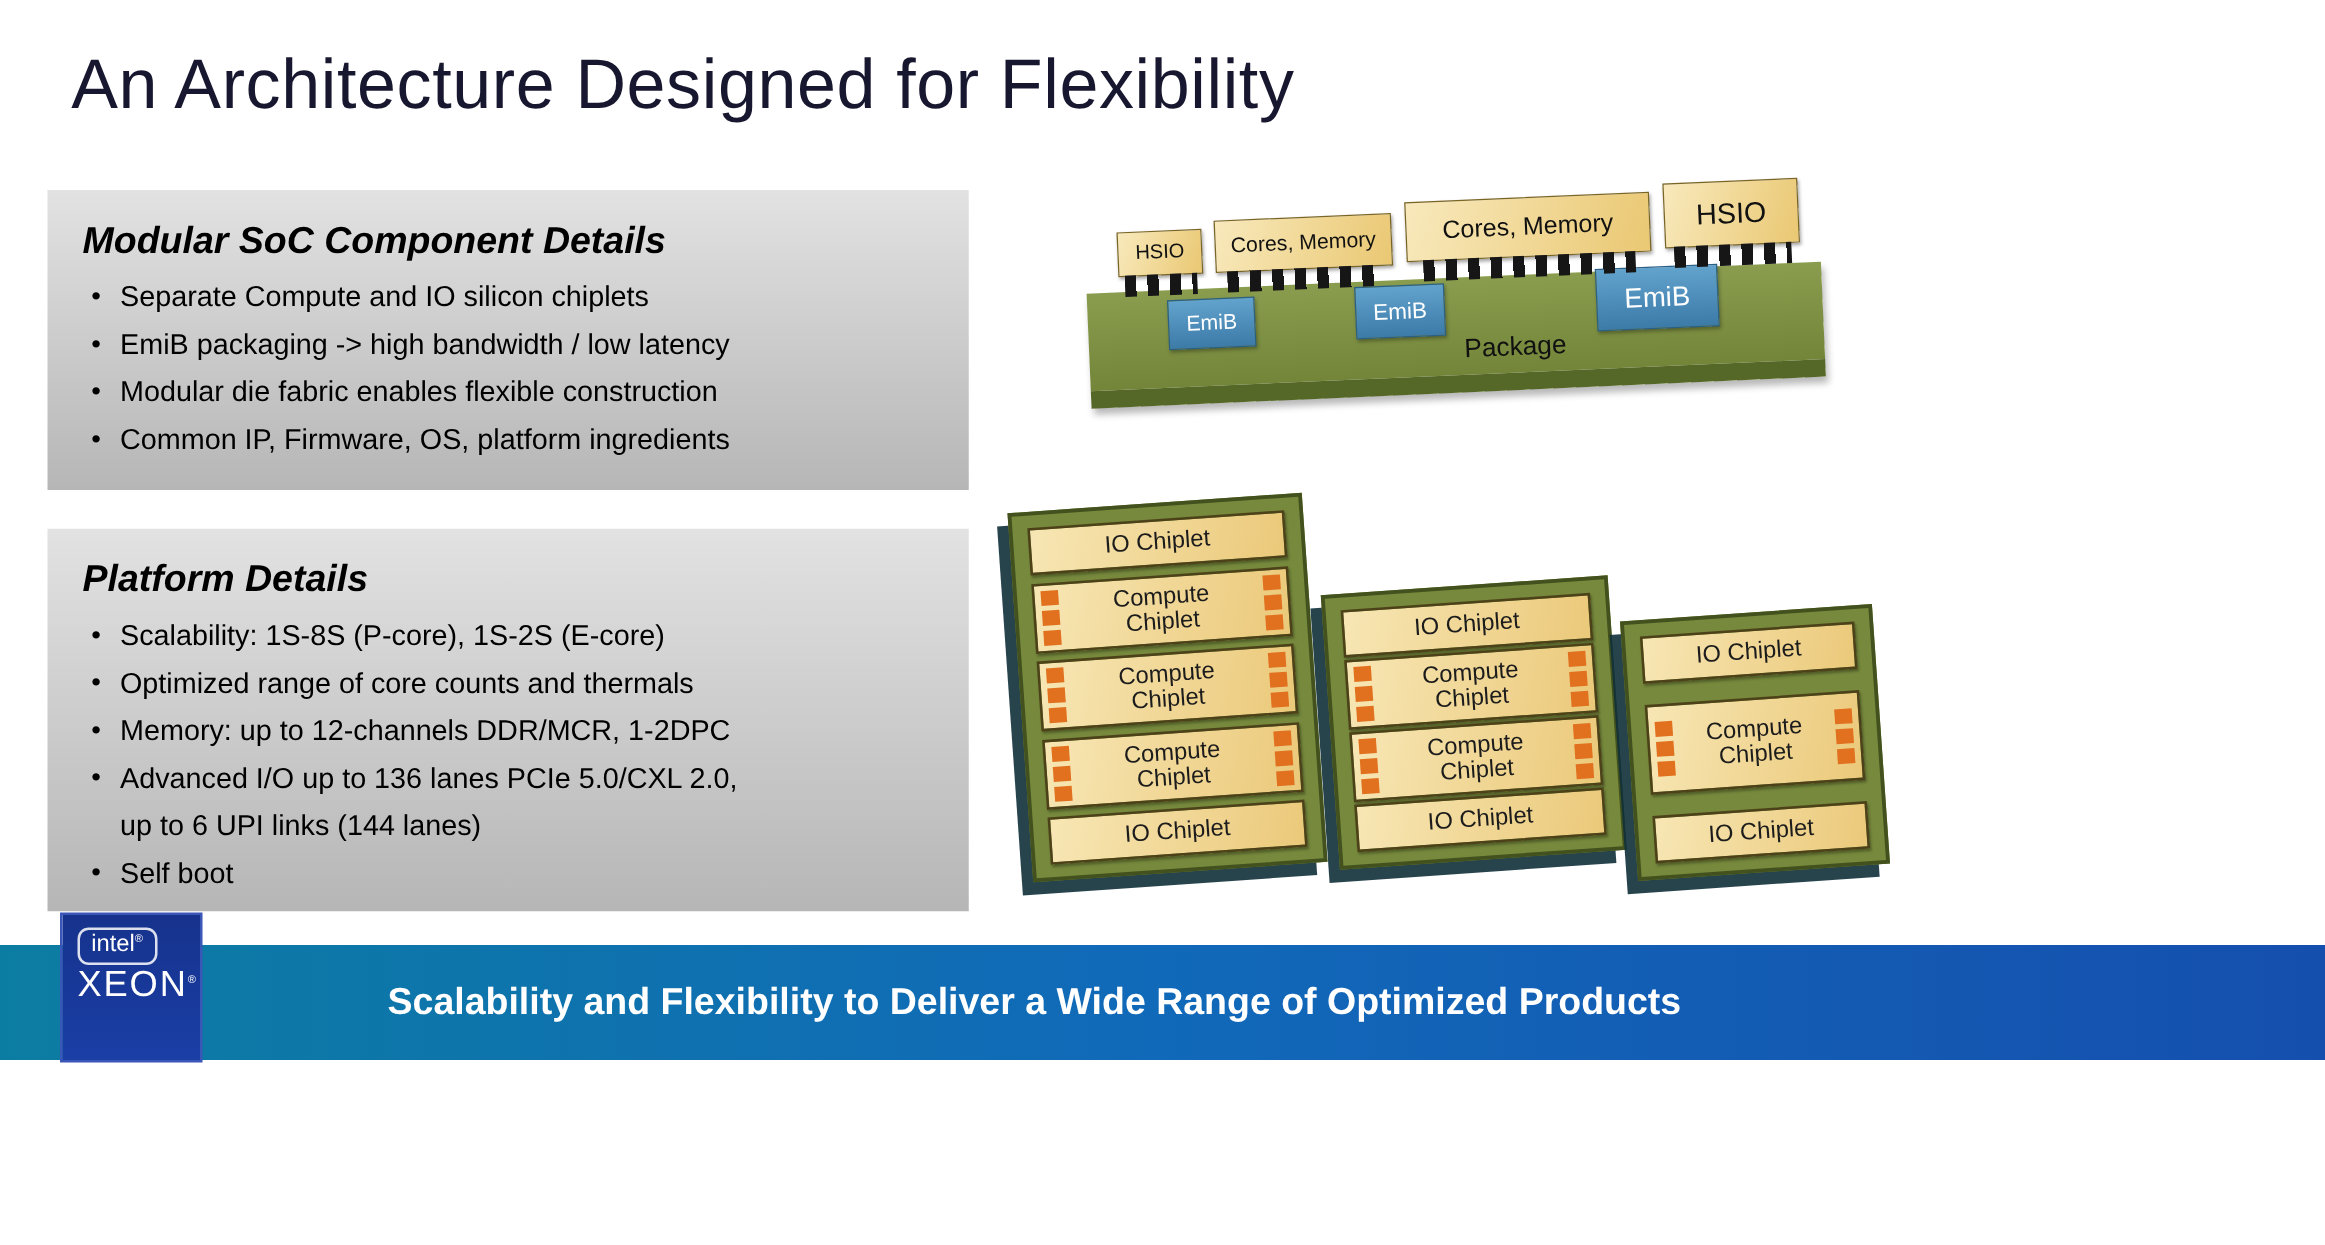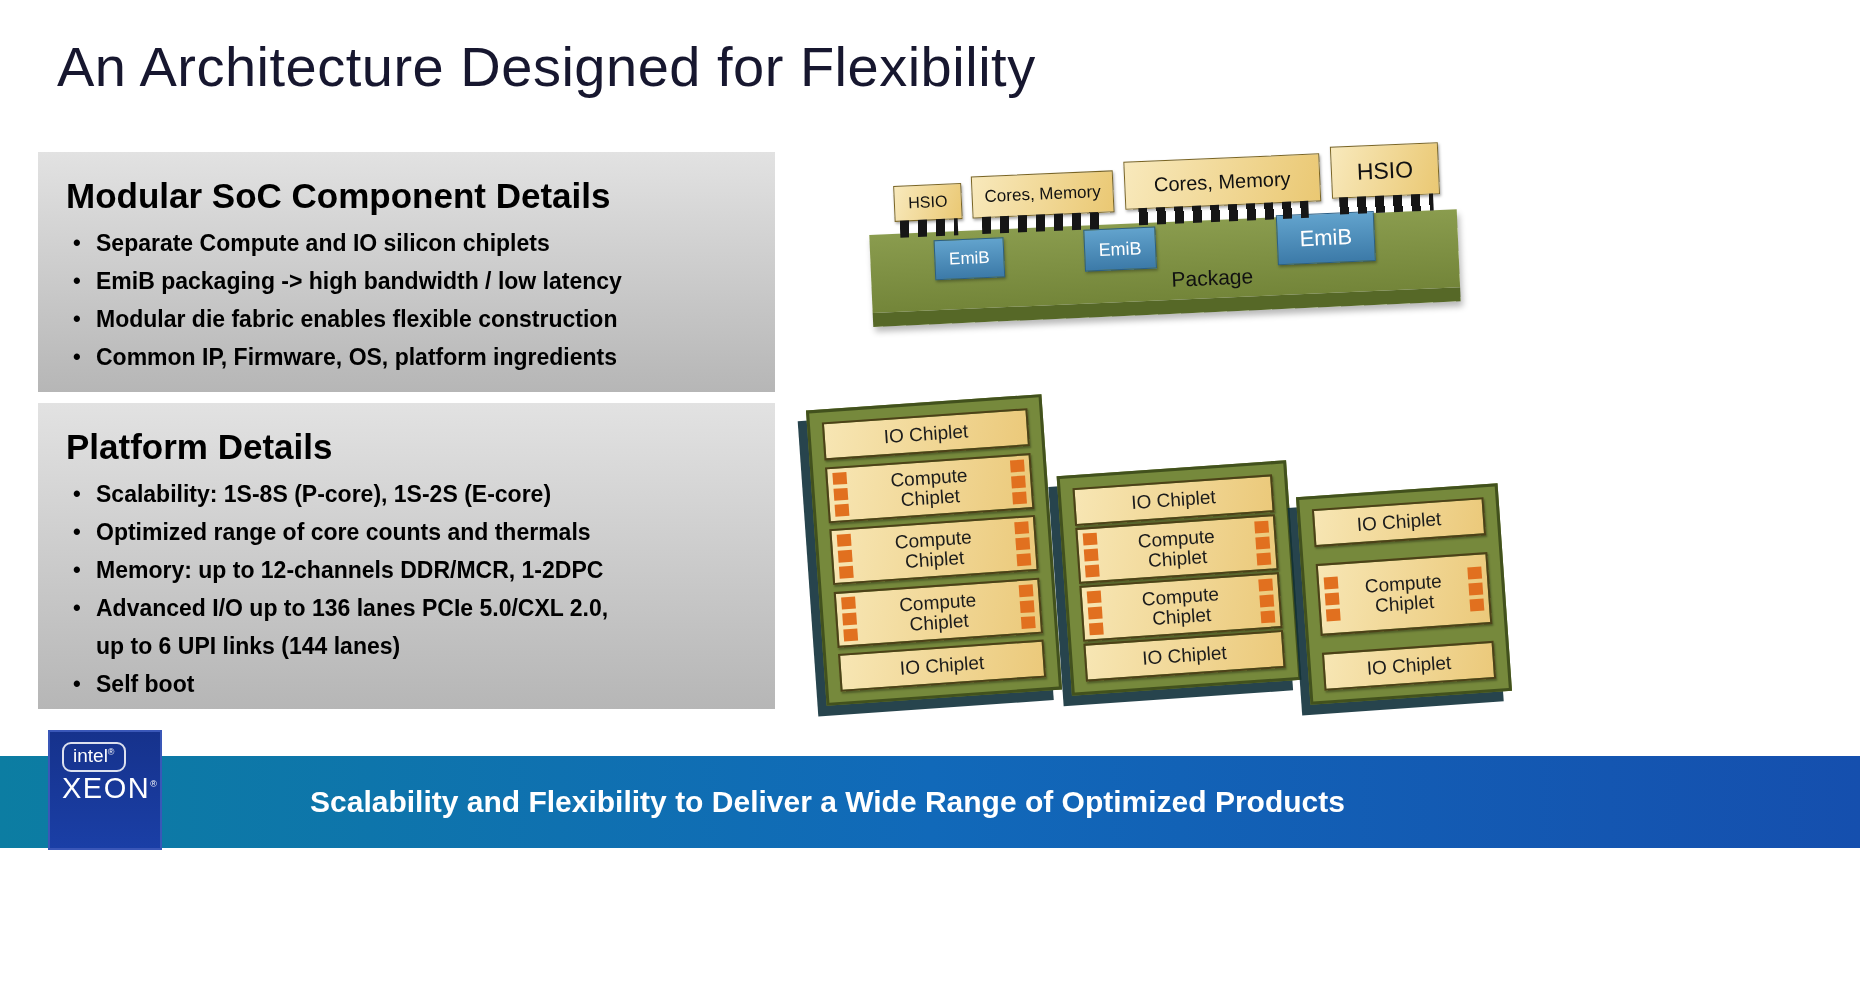--- a/index.html
+++ b/index.html
@@ -8,24 +8,24 @@
 
   
   .title { position:absolute; left:57px; top:34px; font-size:56px; font-weight:300;
            color:#17172f; letter-spacing:0.5px; }
 
   
   .info-box { position:absolute; left:38px; width:737px;
               background:linear-gradient(180deg,#e2e2e2 0%, #b6b6b6 100%);
               padding:24px 28px; }
   .box-modular { top:152px; height:240px; }
-  .box-platform { top:403px; height:306px; }
-  .box-heading { font-size:35px; font-weight:700; color:#000; margin-bottom:8px; }
+  .box-platform { top:423px; height:306px; }
+  .box-heading { font-size:30px; font-weight:700; color:#000; margin-bottom:8px;font-style:italic; }
   .bullet-list { list-style:none; }
-  .bullet-list li { position:relative; padding-left:30px; font-size:23px; font-weight:700;
+  .bullet-list li { position:relative; padding-left:30px; font-size:23px; font-weight:400;
                     color:#000; line-height:38px; white-space:pre-line; }
   .bullet-list li::before { content:"•"; position:absolute; left:7px; top:0; font-size:22px; }
 
   
   .pkg-group { position:absolute; left:862px; top:148px; width:612px; height:195px;
                transform:rotate(-2.5deg); }
   .pkg-slab { position:absolute; left:8px; top:74px; width:588px; height:92px; z-index:1;
               background:linear-gradient(180deg,#8a9c4e,#738539);
               border-bottom:14px solid #566827; box-shadow:2px 5px 6px rgba(0,0,0,0.28); }
   .pkg-label { position:absolute; left:300px; top:46px; font-size:21px; color:#111; }

